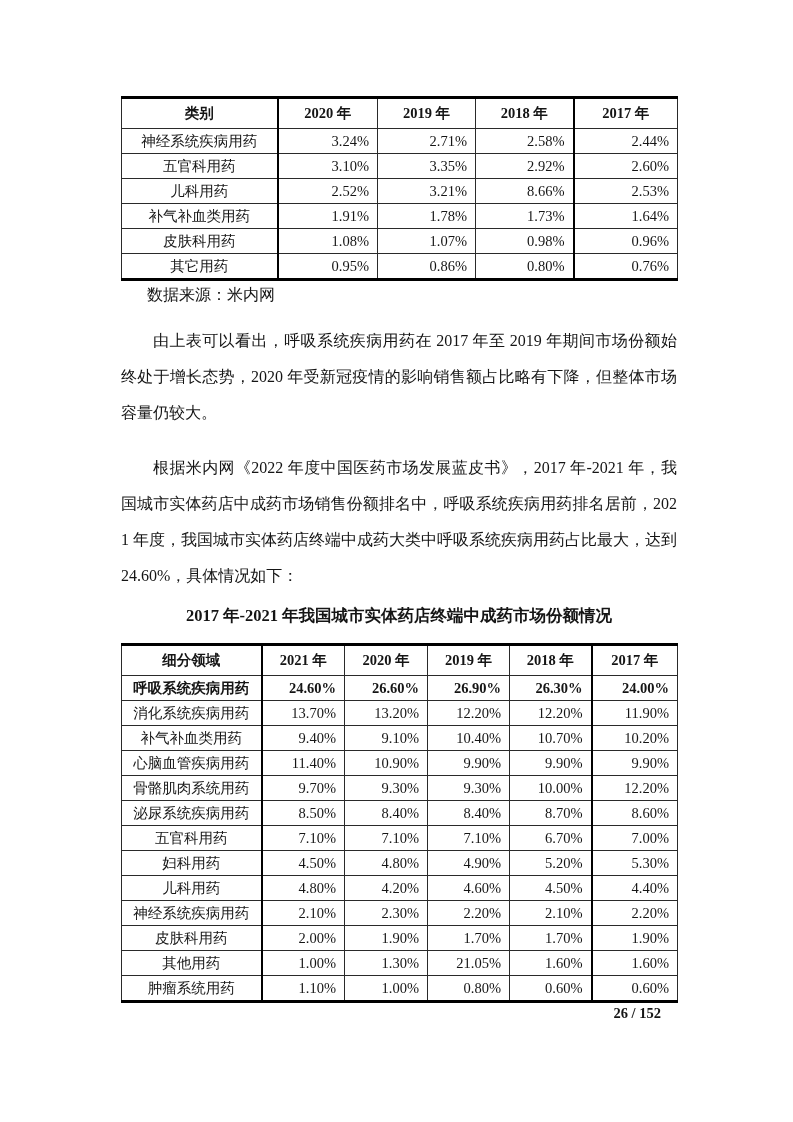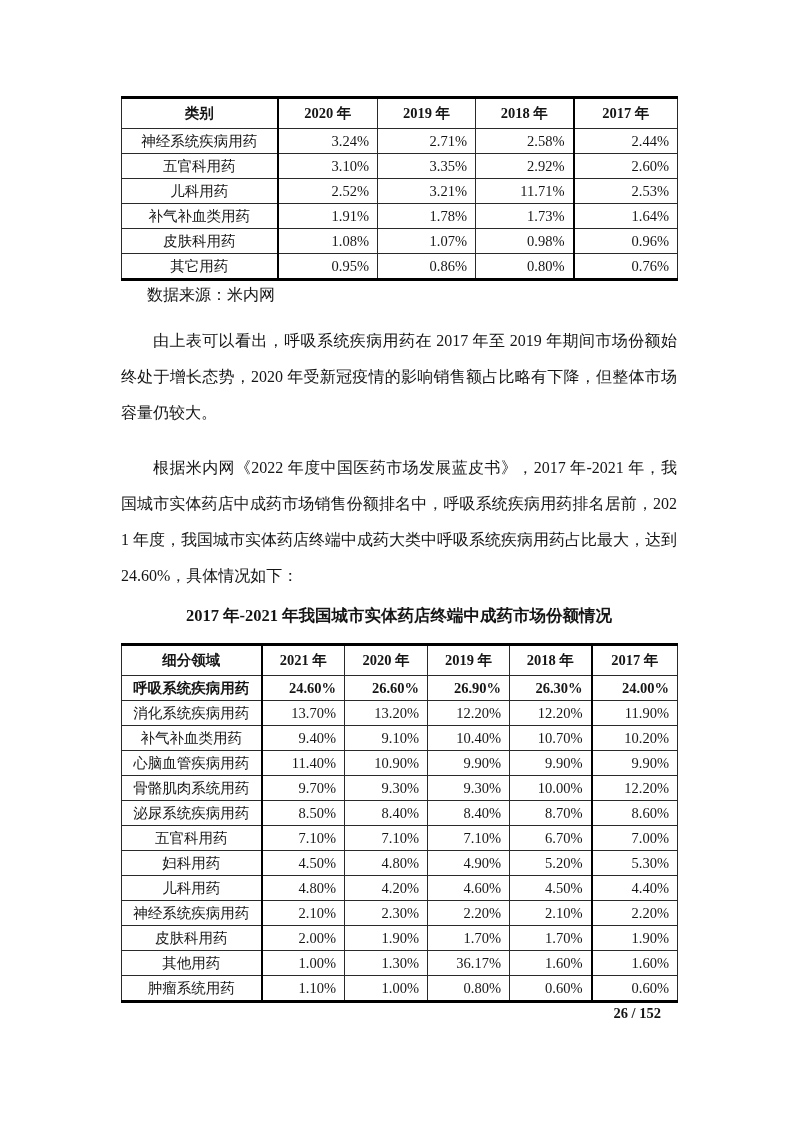--- a/index.html
+++ b/index.html
@@ -104,21 +104,21 @@
           <td class="lbl">五官科用药</td>
           <td class="val">3.10%</td>
           <td class="val">3.35%</td>
           <td class="val">2.92%</td>
           <td class="val">2.60%</td>
         </tr>
         <tr>
           <td class="lbl">儿科用药</td>
           <td class="val">2.52%</td>
           <td class="val">3.21%</td>
-          <td class="val">11.71%</td>
+          <td class="val">8.66%</td>
           <td class="val">2.53%</td>
         </tr>
         <tr>
           <td class="lbl">补气补血类用药</td>
           <td class="val">1.91%</td>
           <td class="val">1.78%</td>
           <td class="val">1.73%</td>
           <td class="val">1.64%</td>
         </tr>
         <tr>
@@ -251,21 +251,21 @@
           <td class="val">2.00%</td>
           <td class="val">1.90%</td>
           <td class="val">1.70%</td>
           <td class="val">1.70%</td>
           <td class="val">1.90%</td>
         </tr>
         <tr>
           <td class="lbl">其他用药</td>
           <td class="val">1.00%</td>
           <td class="val">1.30%</td>
-          <td class="val">36.17%</td>
+          <td class="val">21.05%</td>
           <td class="val">1.60%</td>
           <td class="val">1.60%</td>
         </tr>
         <tr>
           <td class="lbl">肿瘤系统用药</td>
           <td class="val">1.10%</td>
           <td class="val">1.00%</td>
           <td class="val">0.80%</td>
           <td class="val">0.60%</td>
           <td class="val">0.60%</td>

